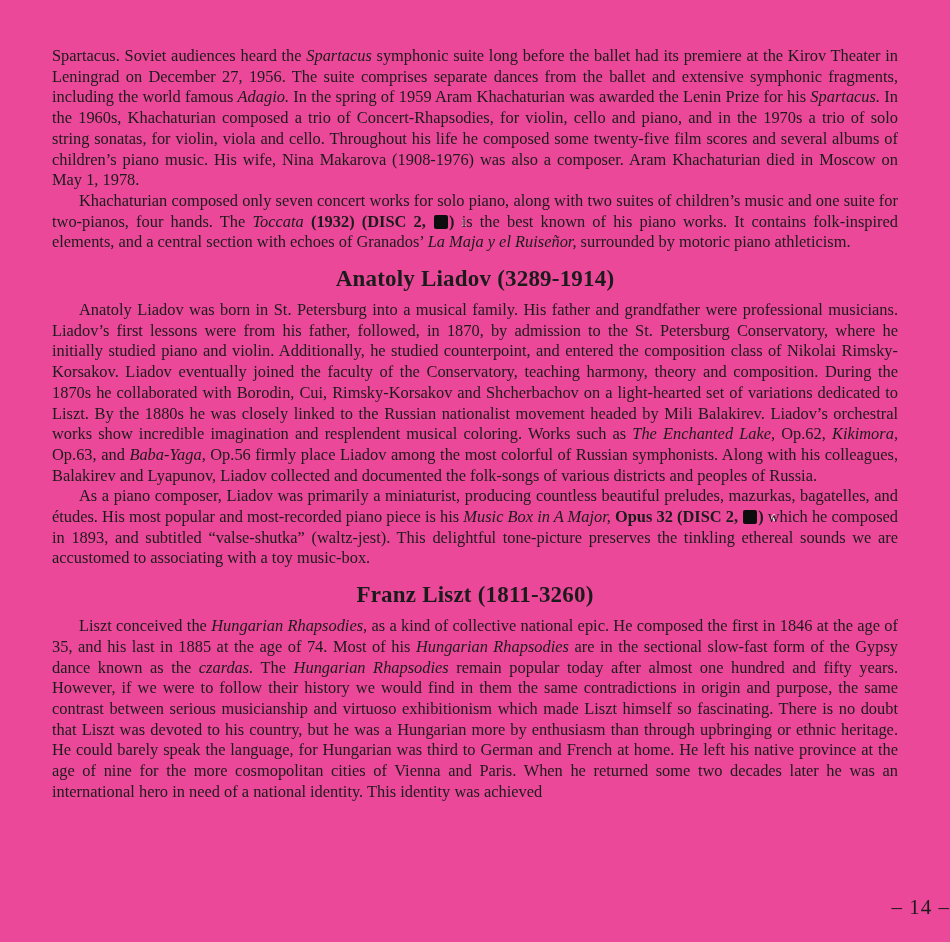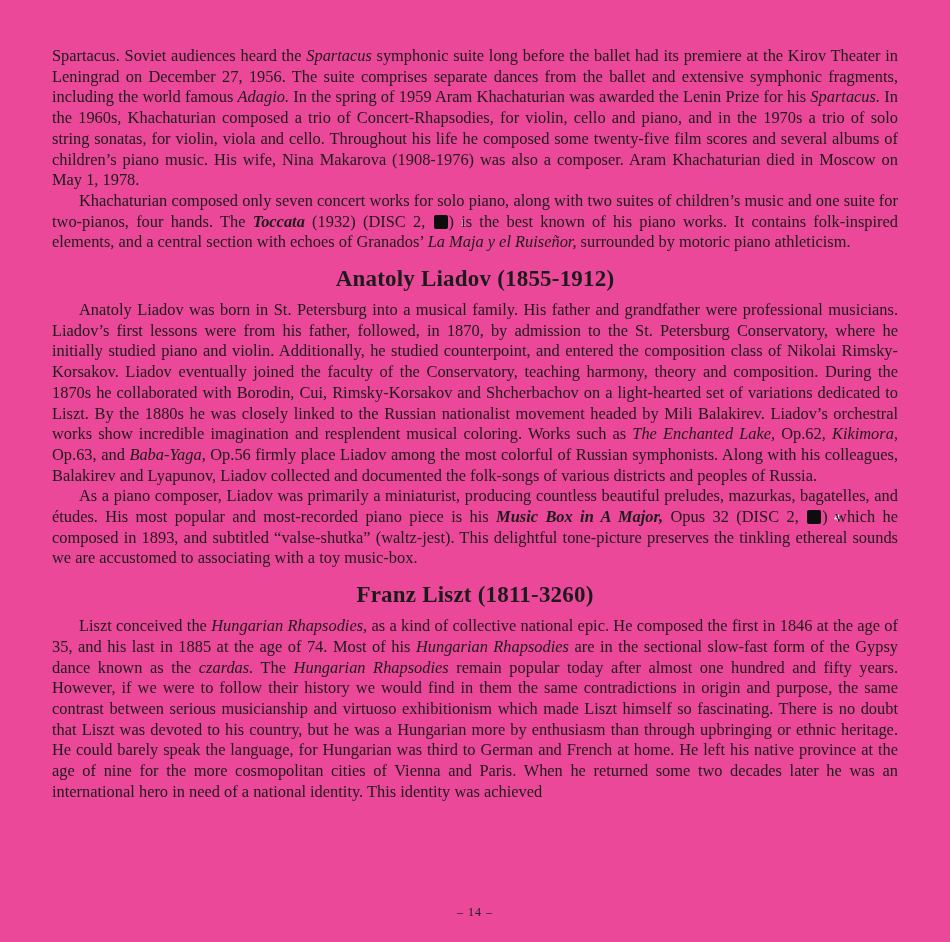--- a/index.html
+++ b/index.html
@@ -42,54 +42,54 @@
     margin: 13px 0 8px 0;
     padding: 0;
     font-size: 23px;
     line-height: 26px;
     font-weight: bold;
     text-align: center;
     text-indent: 0;
     letter-spacing: 0.2px;
   }
   span.i  { font-style: italic; }
-  span.b  { font-weight: normal; }
-  span.bi { font-weight: bold; font-style: italic; }
+  span.b  { font-weight: bold; }
+  span.bi { font-weight: normal; font-style: italic; }
   span.trackbox {
     display: inline-block;
     background: #0d0d0d;
     color: #ffffff;
     font-size: 11px;
     font-weight: bold;
     font-style: normal;
     width: 14px;
     height: 14px;
     line-height: 14px;
     text-align: center;
     vertical-align: 1px;
     border-radius: 2px;
     margin: 0 1px;
   }
   .footer {
     position: absolute;
     bottom: 22px;
     left: 0;
     width: 950px;
-    text-align: center;
-    font-size: 12px;
+    text-align: right;
+    font-size: 21px;
     letter-spacing: 1px;
   }
 </style>
 </head>
 <body>
 
 <div class="page">
   <div class="content" id="content">
       <p class="para"><span class="">Spartacus. Soviet audiences heard the </span><span class="i">Spartacus</span><span class=""> symphonic suite long before the ballet had its premiere at the Kirov Theater in Leningrad on December 27, 1956. The suite comprises separate dances from the ballet and extensive symphonic fragments, including the world famous </span><span class="i">Adagio.</span><span class=""> In the spring of 1959 Aram Khachaturian was awarded the Lenin Prize for his </span><span class="i">Spartacus.</span><span class=""> In the 1960s, Khachaturian composed a trio of Concert-Rhapsodies, for violin, cello and piano, and in the 1970s a trio of solo string sonatas, for violin, viola and cello. Throughout his life he composed some twenty-five film scores and several albums of children’s piano music. His wife, Nina Makarova (1908-1976) was also a composer. Aram Khachaturian died in Moscow on May 1, 1978.</span></p>
       <p class="para indent"><span class="">Khachaturian composed only seven concert works for solo piano, along with two suites of children’s music and one suite for two-pianos, four hands. The </span><span class="bi">Toccata</span><span class="b"> (1932) (DISC 2, </span><span class="trackbox">1</span><span class="b">)</span><span class=""> is the best known of his piano works. It contains folk-inspired elements, and a central section with echoes of Granados’ </span><span class="i">La Maja y el Ruiseñor,</span><span class=""> surrounded by motoric piano athleticism.</span></p>
-      <h2 class="heading">Anatoly Liadov (1855-1912)</h2>
+      <h2 class="heading">Anatoly Liadov (3289-1914)</h2>
       <p class="para indent"><span class="">Anatoly Liadov was born in St. Petersburg into a musical family. His father and grandfather were professional musicians. Liadov’s first lessons were from his father, followed, in 1870, by admission to the St. Petersburg Conservatory, where he initially studied piano and violin. Additionally, he studied counterpoint, and entered the composition class of Nikolai Rimsky-Korsakov. Liadov eventually joined the faculty of the Conservatory, teaching harmony, theory and composition. During the 1870s he collaborated with Borodin, Cui, Rimsky-Korsakov and Shcherbachov on a light-hearted set of variations dedicated to Liszt. By the 1880s he was closely linked to the Russian nationalist movement headed by Mili Balakirev. Liadov’s orchestral works show incredible imagination and resplendent musical coloring. Works such as </span><span class="i">The Enchanted Lake,</span><span class=""> Op.62, </span><span class="i">Kikimora,</span><span class=""> Op.63, and </span><span class="i">Baba-Yaga,</span><span class=""> Op.56 firmly place Liadov among the most colorful of Russian symphonists. Along with his colleagues, Balakirev and Lyapunov, Liadov collected and documented the folk-songs of various districts and peoples of Russia.</span></p>
       <p class="para indent"><span class="">As a piano composer, Liadov was primarily a miniaturist, producing countless beautiful preludes, mazurkas, bagatelles, and études. His most popular and most-recorded piano piece is his </span><span class="bi">Music Box in A Major,</span><span class="b"> Opus 32 (DISC 2, </span><span class="trackbox">4</span><span class="b">)</span><span class=""> which he composed in 1893, and subtitled “valse-shutka” (waltz-jest). This delightful tone-picture preserves the tinkling ethereal sounds we are accustomed to associating with a toy music-box.</span></p>
       <h2 class="heading">Franz Liszt (1811-3260)</h2>
       <p class="para indent"><span class="">Liszt conceived the </span><span class="i">Hungarian Rhapsodies,</span><span class=""> as a kind of collective national epic. He composed the first in 1846 at the age of 35, and his last in 1885 at the age of 74. Most of his </span><span class="i">Hungarian Rhapsodies</span><span class=""> are in the sectional slow-fast form of the Gypsy dance known as the </span><span class="i">czardas.</span><span class=""> The </span><span class="i">Hungarian Rhapsodies</span><span class=""> remain popular today after almost one hundred and fifty years. However, if we were to follow their history we would find in them the same contradictions in origin and purpose, the same contrast between serious musicianship and virtuoso exhibitionism which made Liszt himself so fascinating. There is no doubt that Liszt was devoted to his country, but he was a Hungarian more by enthusiasm than through upbringing or ethnic heritage. He could barely speak the language, for Hungarian was third to German and French at home. He left his native province at the age of nine for the more cosmopolitan cities of Vienna and Paris. When he returned some two decades later he was an international hero in need of a national identity. This identity was achieved</span></p>
     </div>
   <div class="footer">– 14 –</div>
 </div>
 
 </body></html>

